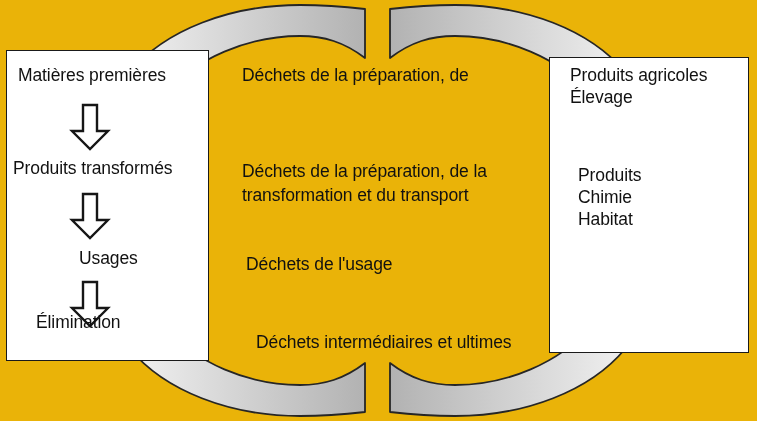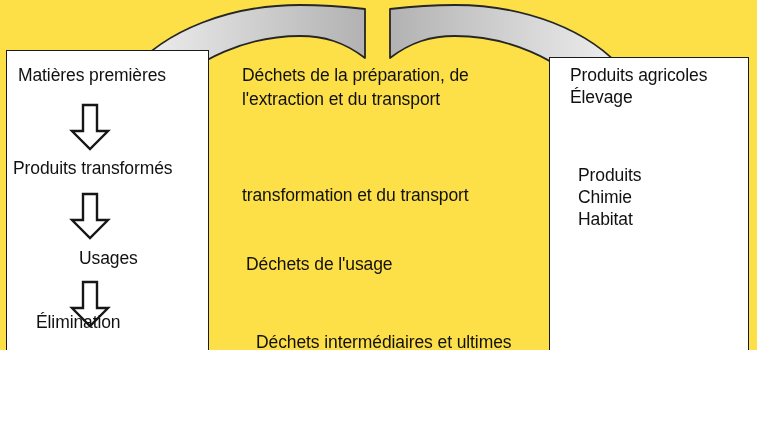--- a/index.html
+++ b/index.html
@@ -1,19 +1,19 @@
 <!DOCTYPE html>
 <html><head>
 <meta charset="utf-8">
 <style>
   html,body{margin:0;padding:0;background:#ffffff;}
   #canvas{
     position:relative;
-    width:757px;height:350px;
-    background:#fde047;
+    width:757px;height:421px;
+    background:#eab308;
     font-family:"Liberation Sans","DejaVu Sans",sans-serif;
     color:#111111;
     overflow:hidden;
   }
   .box{
     position:absolute;
     box-sizing:border-box;
     border:1.6px solid #1a1a1a;
     background:#ffffff;
   }
@@ -137,21 +137,21 @@
   <div class="box" id="right-box"></div>
 
   <div class="txt" style="left:570px;top:64px;">Produits agricoles</div>
   <div class="txt" style="left:570px;top:86px;">Élevage</div>
 
   <div class="txt" style="left:578px;top:164px;">Produits</div>
   <div class="txt" style="left:578px;top:186px;">Chimie</div>
   <div class="txt" style="left:578px;top:208px;">Habitat</div>
 
   <div class="txt" style="left:242px;top:64px;">Déchets de la préparation, de</div>
-  <div class="txt" style="left:242px;top:88px;">l'extraction et du transport</div>
 
+  <div class="txt" style="left:242px;top:160px;">Déchets de la préparation, de la</div>
   <div class="txt" style="left:242px;top:184px;">transformation et du transport</div>
 
   <div class="txt" style="left:246px;top:253px;">Déchets de l'usage</div>
 
   <div class="txt" style="left:236px;top:331px;margin-left:20px;">Déchets intermédiaires et ultimes</div>
 
 </div>
 
 </body></html>

